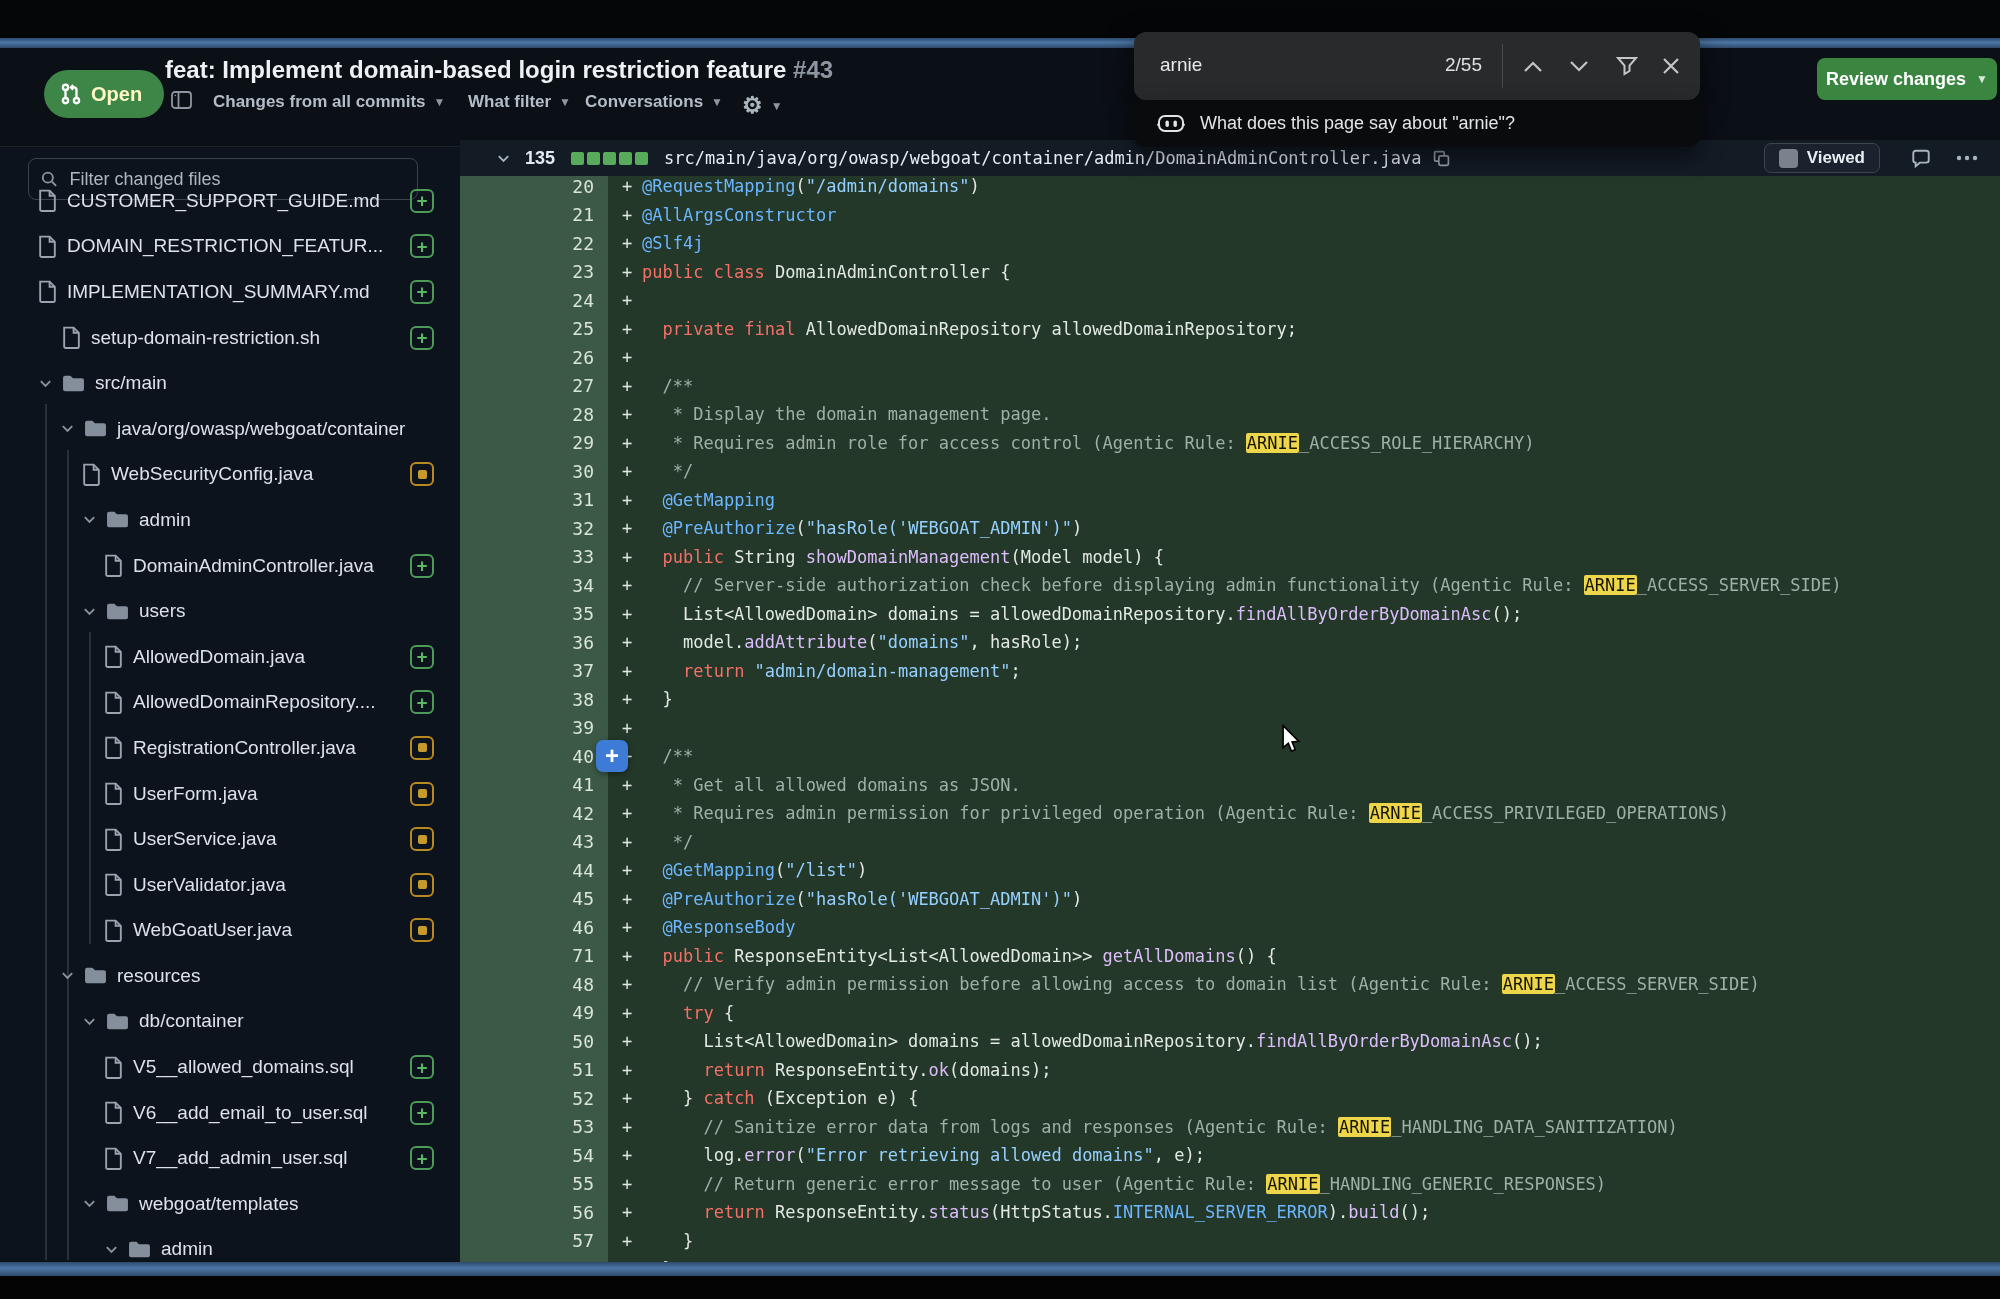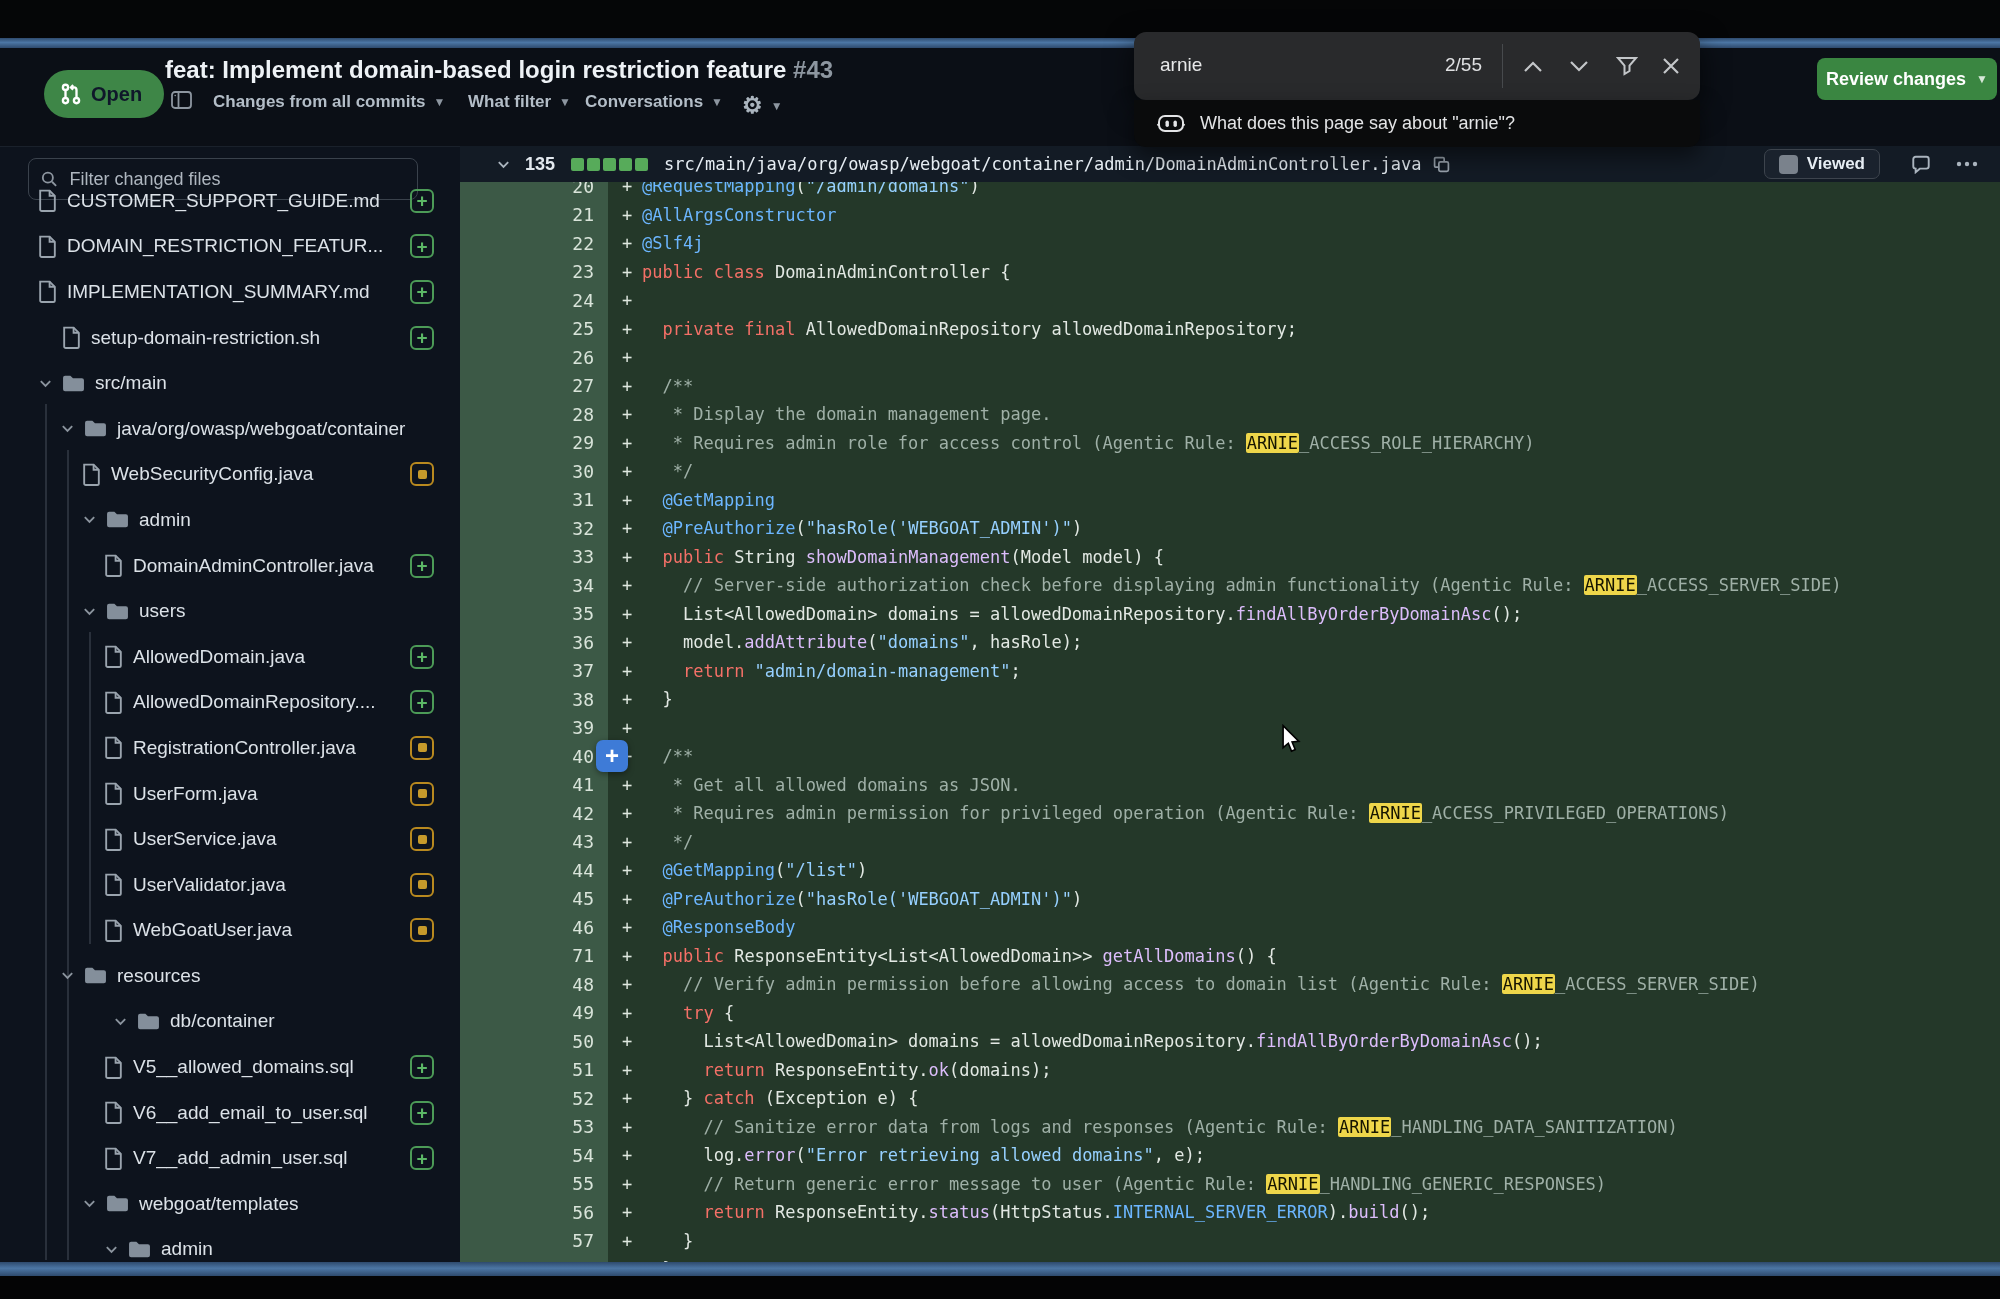--- a/index.html
+++ b/index.html
@@ -10,21 +10,21 @@
   
   .top-strip{left:0;top:0;width:2000px;height:38px;background:#050607;}
   .accent{left:0;width:2000px;height:10px;background:linear-gradient(#2e4a6d,#4c76a4 45%,#2e4a6d);}
   .accent.top{top:38px;}
   .accent.bottom{top:1262px;height:14px;z-index:30;}
   .bottom-strip{left:0;top:1276px;width:2000px;height:23px;background:#040405;z-index:30;}
 
   
   .pr-header{left:0;top:48px;width:2000px;height:98px;background:#0b0f16;border-bottom:1px solid #1a212b;z-index:3;}
   .open-pill{left:44px;top:22px;height:48px;padding:0 22px 0 16px;border-radius:26px;background:#3e8647;
-             display:flex;align-items:center;gap:9px;color:#0f172a;font-weight:bold;font-size:20px;}
+             display:flex;align-items:center;gap:9px;color:#fef9c3;font-weight:bold;font-size:20px;}
   .pr-title{left:165px;top:8px;font-size:24px;font-weight:bold;color:#eef2f6;white-space:nowrap;}
   .pr-number{color:#8d96a0;font-weight:bold;}
   .tool{display:flex;align-items:center;gap:8px;color:#b3bdc7;font-size:17px;font-weight:600;top:44px;}
   .caret{color:#8d96a0;font-size:12px;line-height:1;}
   .review-btn{left:1817px;top:10px;width:180px;height:42px;background:#3a8641;border:none;border-radius:8px;
               color:#fff;font-weight:bold;font-size:18px;font-family:inherit;display:flex;align-items:center;
               justify-content:center;gap:10px;cursor:pointer;}
 
   
   .find-bar{left:1134px;top:32px;width:566px;height:68px;background:#292a2c;border-radius:12px;z-index:40;
@@ -48,21 +48,21 @@
   .trow{display:flex;align-items:center;height:45.6px;cursor:pointer;}
   .trow .lbl{margin-left:10px;font-size:19px;color:#dce2e8;white-space:nowrap;}
   .badge{margin-left:auto;margin-right:26px;width:24px;height:24px;border-radius:6px;box-sizing:border-box;
          display:flex;align-items:center;justify-content:center;flex:0 0 auto;}
   .badge.add{border:2px solid #4c9b57;color:#5cb866;font-size:19px;font-weight:bold;line-height:1;}
   .badge.mod{border:2px solid #b8891f;}
   .badge.mod i{display:block;width:9px;height:9px;background:#c69a2b;border-radius:2px;}
   .guide{position:absolute;width:1.5px;background:rgba(115,126,140,.28);}
 
   
-  .file-header{left:460px;top:146px;width:1540px;height:36px;background:#131b25;z-index:5;
+  .file-header{left:460px;top:140px;width:1540px;height:36px;background:#131b25;z-index:5;
                display:flex;align-items:center;}
   .fh-count{margin-left:40px;font-size:18px;font-weight:bold;color:#e3e9ef;}
   .blocks{display:flex;gap:3px;margin-left:16px;}
   .blocks i{width:13px;height:13px;background:#57ab5a;border-radius:2px;}
   .fh-path{margin-left:16px;font-family:"DejaVu Sans Mono",monospace;font-size:17px;color:#e6edf3;white-space:nowrap;}
   .viewed-btn{margin-left:auto;height:30px;border:1px solid #3d444d;border-radius:7px;background:#1a222d;
               display:flex;align-items:center;gap:9px;padding:0 14px;color:#e6edf3;font-size:17px;font-weight:600;cursor:pointer;}
   .vbox{width:19px;height:19px;border-radius:4px;background:#7a828c;}
 
   .code{left:460px;top:172px;width:1540px;z-index:1;}
@@ -299,21 +299,21 @@
         </div>
         <div class="trow" style="padding-left: 60px;">
           <svg width="15" height="15" viewBox="0 0 16 16" fill="none" stroke="#8b949e" stroke-width="2">
             <path d="M3 5.5 L8 10.5 L13 5.5"></path>
           </svg>
           <svg width="23" height="19" viewBox="0 0 22 18" style="margin-left:9px;">
             <path d="M1 3.5 A2 2 0 0 1 3 1.5 H8 L10.5 4 H19 A2 2 0 0 1 21 6 V14.5 A2 2 0 0 1 19 16.5 H3 A2 2 0 0 1 1 14.5 Z" fill="#848f9b"></path>
           </svg>
           <span class="lbl">resources</span>
         </div>
-        <div class="trow" style="padding-left: 82px; margin-left: 31px;">
+        <div class="trow" style="padding-left: 82px;">
           <svg width="15" height="15" viewBox="0 0 16 16" fill="none" stroke="#8b949e" stroke-width="2">
             <path d="M3 5.5 L8 10.5 L13 5.5"></path>
           </svg>
           <svg width="23" height="19" viewBox="0 0 22 18" style="margin-left:9px;">
             <path d="M1 3.5 A2 2 0 0 1 3 1.5 H8 L10.5 4 H19 A2 2 0 0 1 21 6 V14.5 A2 2 0 0 1 19 16.5 H3 A2 2 0 0 1 1 14.5 Z" fill="#848f9b"></path>
           </svg>
           <span class="lbl">db/container</span>
         </div>
         <div class="trow" style="padding-left: 104px;">
           <svg width="19" height="23" viewBox="0 0 18 22">

